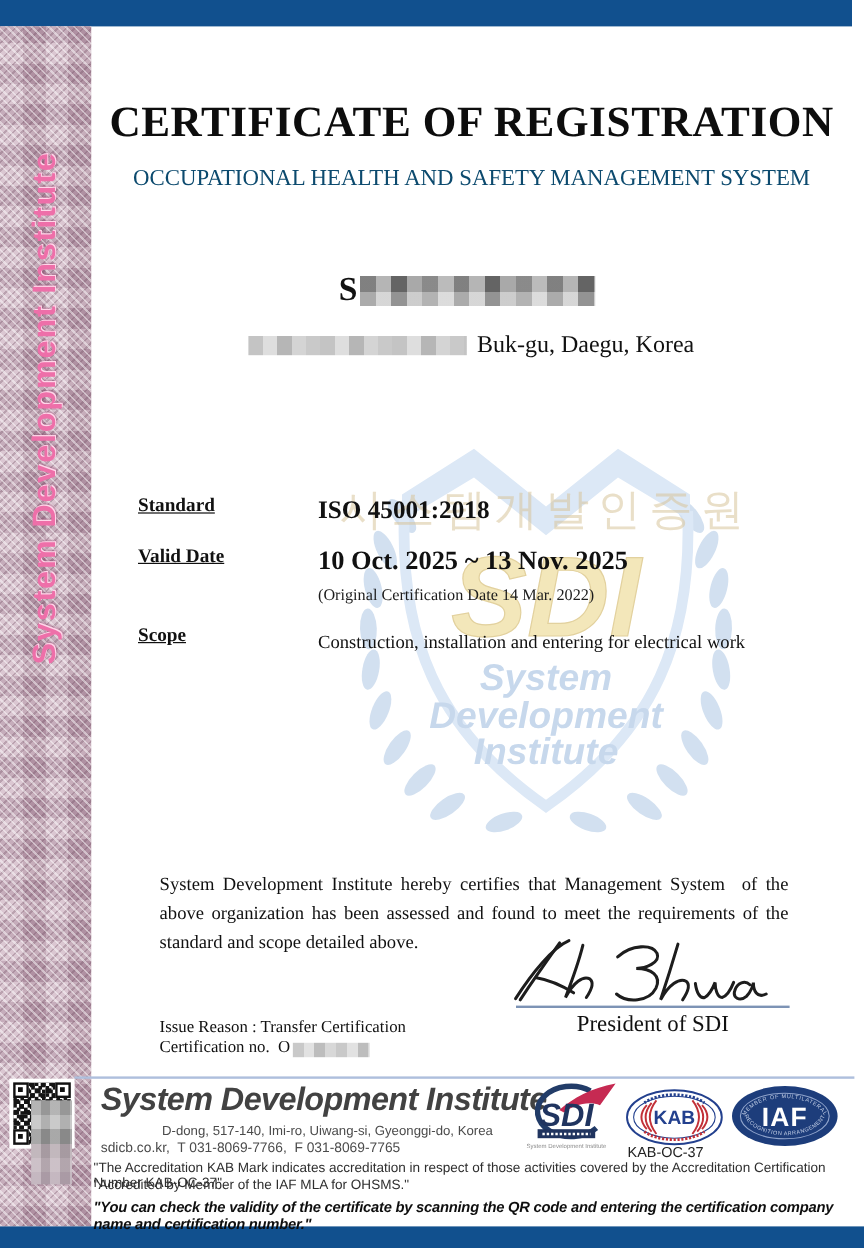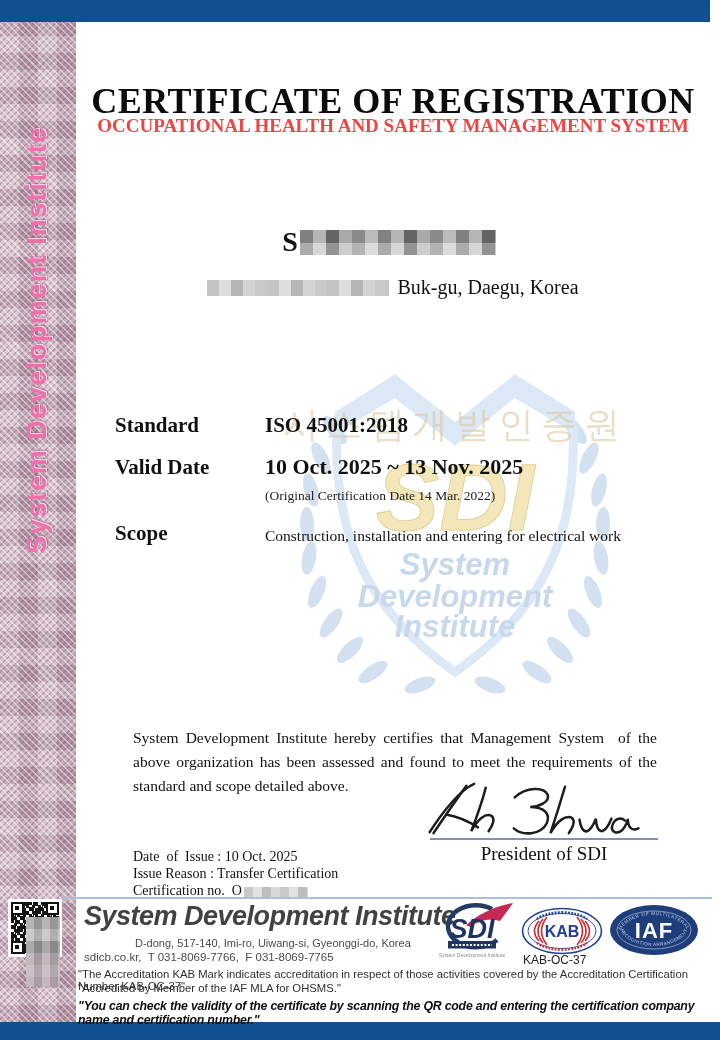--- a/index.html
+++ b/index.html
@@ -29,22 +29,22 @@
 
   
   .watermark{left:255px;top:340px;width:400px;height:380px;z-index:0;}
 
   
   .title{
     left:76px;top:80px;width:634px;text-align:center;
     font-weight:bold;font-size:36px;letter-spacing:.5px;color:#0d0d0d;z-index:2;
   }
   .subtitle{
-    left:76px;top:115px;width:634px;text-align:center;
-    font-weight:bold;font-size:19px;color:#ef4444;z-index:2;
+    left:76px;top:138px;width:634px;text-align:center;
+    font-weight:normal;font-size:19px;color:#0c4a6e;z-index:2;
   }
 
   
   .company-row{
     left:76px;top:226px;width:634px;display:flex;justify-content:center;align-items:center;
     font-weight:bold;font-size:28px;z-index:2;
   }
   .addr-row{
     left:76px;top:276px;width:634px;display:flex;justify-content:center;align-items:center;
     font-size:20px;z-index:2;
@@ -63,21 +63,21 @@
     background-image:
       repeating-linear-gradient(90deg,#c4c4c4 0 12px,#dedede 12px 24px,#b6b6b6 24px 36px,#d4d4d4 36px 48px,#c9c9c9 48px 60px);
   }
   .px-cert{
     width:64px;height:12px;margin-left:2px;transform:translateY(1px);
     background-image:
       repeating-linear-gradient(90deg,#c9c9c9 0 9px,#e2e2e2 9px 18px,#bdbdbd 18px 27px,#d8d8d8 27px 36px);
   }
 
   
-  .flabel{left:115px;font-weight:bold;font-size:21px;z-index:2;}
+  .flabel{left:115px;font-weight:bold;font-size:16px;z-index:2;text-decoration:underline;}
   .fvalue{left:265px;z-index:2;}
   .v-std{top:413px;font-weight:bold;font-size:21px;}
   .l-std{top:413px;}
   .l-valid{top:455px;}
   .v-valid{top:454px;font-weight:bold;font-size:22px;}
   .v-note{top:488px;font-size:13.5px;color:#1c1c1c;}
   .l-scope{top:521px;}
   .v-scope{top:527px;font-size:15.5px;width:400px;}
 
   
@@ -212,21 +212,20 @@
     <path d="M96,18 C108,7 126,7 130,15 C133,23 120,28 112,28 C125,28 134,34 129,45 C123,57 104,58 95,50"></path>
     <path d="M148,7 C143,24 138,40 133,55 C140,42 149,36 155,39 C159,42 156,49 152,55"></path>
     <path d="M163,41 C164,49 167,54 171,53 C175,51 178,45 180,40 C180,46 182,53 186,53 C190,52 194,45 196,40"></path>
     <path d="M210,42 C206,38 199,40 197,47 C195,53 201,57 207,52 C211,48 213,42 213,40 C213,47 216,54 224,50"></path>
   </g>
 </svg>
 <div class="abs sig-line"></div>
 <div class="abs sig-title">President of SDI</div>
 
 <div class="abs issue">
-  <div>Date  of  Issue : 10 Oct. 2025</div>
   <div>Issue Reason : Transfer Certification</div>
   <div><span>Certification no.  O</span><span class="px px-cert"></span></div>
 </div>
 
 <div class="abs hr"></div>
 
 <div class="abs qr">
   <div class="qf tl"></div>
   <div class="qf tr"></div>
   <div class="qf bl"></div>

